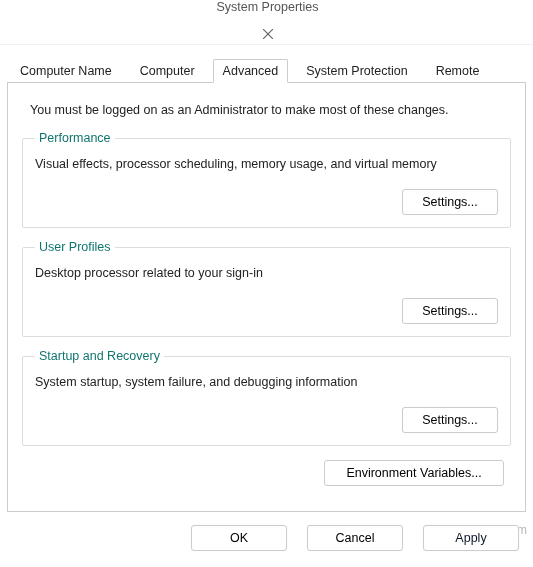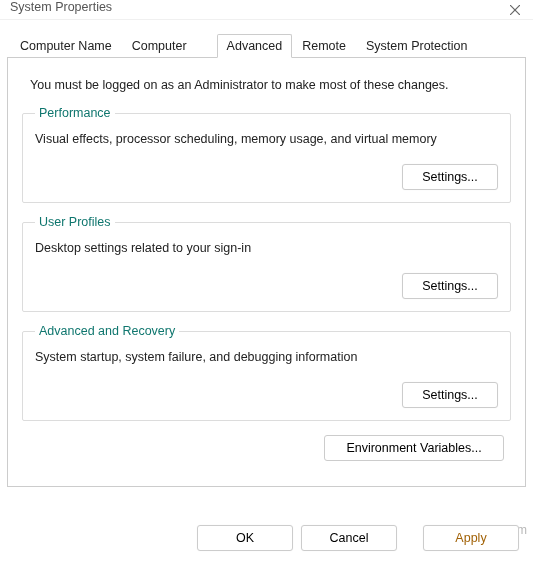--- a/index.html
+++ b/index.html
@@ -11,64 +11,64 @@
       padding: 0;
       width: 533px;
       height: 567px;
       background: #ffffff;
       font-size: 12.5px;
       color: #222;
       overflow: hidden;
       position: relative;
     }
     .titlebar {
-      height: 20px;
-      display: flex;
-      align-items: flex-start;
+      height: 45px;
+      display: flex;
+      align-items: center;
       justify-content: space-between;
       padding: 0 8px 0 10px;
       border-bottom: 1px solid #f0f0f0;
+      flex-direction: column;
     }
     .titlebar-title {
       font-size: 12.5px;
       color: #555;
     }
     .close-icon {
       width: 20px;
       height: 20px;
       display: flex;
       align-items: center;
       justify-content: center;
       color: #666;
       cursor: default;
     }
     .close-icon svg { width: 10px; height: 10px; }
     .tabs {
       display: flex;
       align-items: center;
       padding: 14px 10px 0 10px;
-      gap: 0;
+      gap: 8px;
       position: relative;
     }
     .tab {
       padding: 4px 9px 4px 9px;
       font-size: 12.5px;
       color: #222;
       border: 1px solid transparent;
       cursor: default;
       white-space: nowrap;
     }
     .tab.active {
       border: 1px solid #cccccc;
       border-bottom: 1px solid #ffffff;
       background: #ffffff;
       position: relative;
       z-index: 2;
       border-radius: 2px 2px 0 0;
-      margin-left: 20px;
     }
     .tab-content {
       margin: 0 7px 0 7px;
       border: 1px solid #cccccc;
       border-top: 1px solid #cccccc;
       margin-top: -1px;
       padding: 14px 14px 14px 14px;
       position: relative;
       z-index: 1;
       height: 430px;
@@ -122,30 +122,29 @@
       background: #ffffff;
       border: 1px solid #cccccc;
       border-radius: 3px;
       font-size: 12.5px;
       padding: 0 7px;
       cursor: default;
     }
     .footer {
       display: flex;
       justify-content: flex-end;
-      gap: 8px;
+      gap: 20px;
       padding: 0 14px;
       position: absolute;
       bottom: 16px;
       right: 0;
     }
     .footer .btn { min-width: 96px; }
     .footer .btn.disabled {
-      color: #a16207;
-      margin-left: 18px;
+      color: #0f172a;
     }
     .watermark {
       position: absolute;
       bottom: 30px;
       right: 6px;
       font-size: 12px;
       color: #b8b8b8;
       pointer-events: none;
     }
   </style>
@@ -159,45 +158,45 @@
         <line x1="0" y1="0" x2="10" y2="10" stroke="#666" stroke-width="1.2"></line>
         <line x1="10" y1="0" x2="0" y2="10" stroke="#666" stroke-width="1.2"></line>
       </svg>
   </span>
 </div>
 
 <div class="tabs">
   <div class="tab">Computer Name</div>
   <div class="tab">Computer</div>
   <div class="tab active">Advanced</div>
+  <div class="tab">System Protection</div>
   <div class="tab">Remote</div>
-  <div class="tab">System Protection</div>
 </div>
 
 <div class="tab-content">
   <div class="intro">You must be logged on as an Administrator to make most of these changes.</div>
 
   <fieldset>
     <legend>Performance</legend>
     <div class="desc">Visual effects, processor scheduling, memory usage, and virtual memory</div>
     <div class="btn-row">
       <button class="btn">Settings...</button>
     </div>
   </fieldset>
 
   <fieldset>
     <legend>User Profiles</legend>
-    <div class="desc">Desktop settings related to your sign-in</div>
+    <div class="desc">Desktop processor related to your sign-in</div>
     <div class="btn-row">
       <button class="btn">Settings...</button>
     </div>
   </fieldset>
 
   <fieldset>
-    <legend>Advanced and Recovery</legend>
+    <legend>Startup and Recovery</legend>
     <div class="desc">System startup, system failure, and debugging information</div>
     <div class="btn-row">
       <button class="btn">Settings...</button>
     </div>
   </fieldset>
 
   <div class="env-row">
     <button class="env-btn">Environment Variables...</button>
   </div>
 </div>

